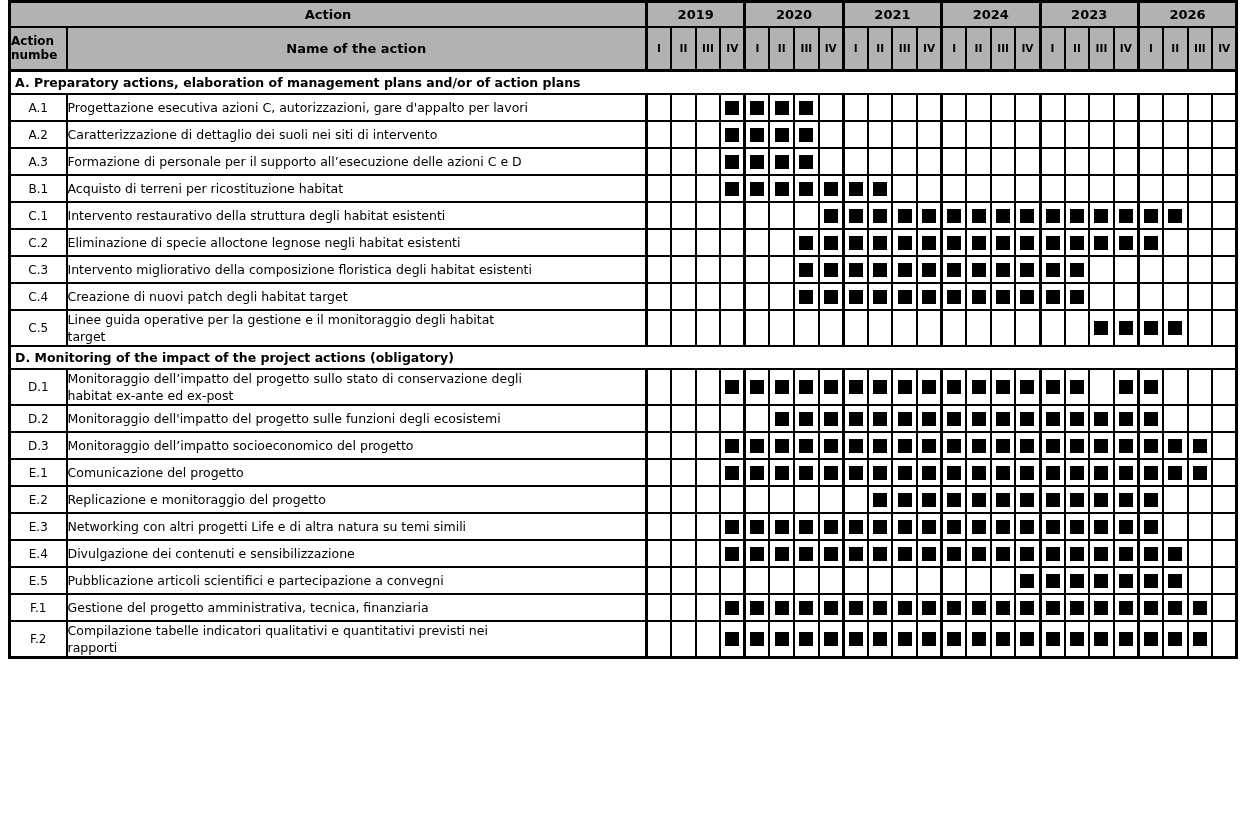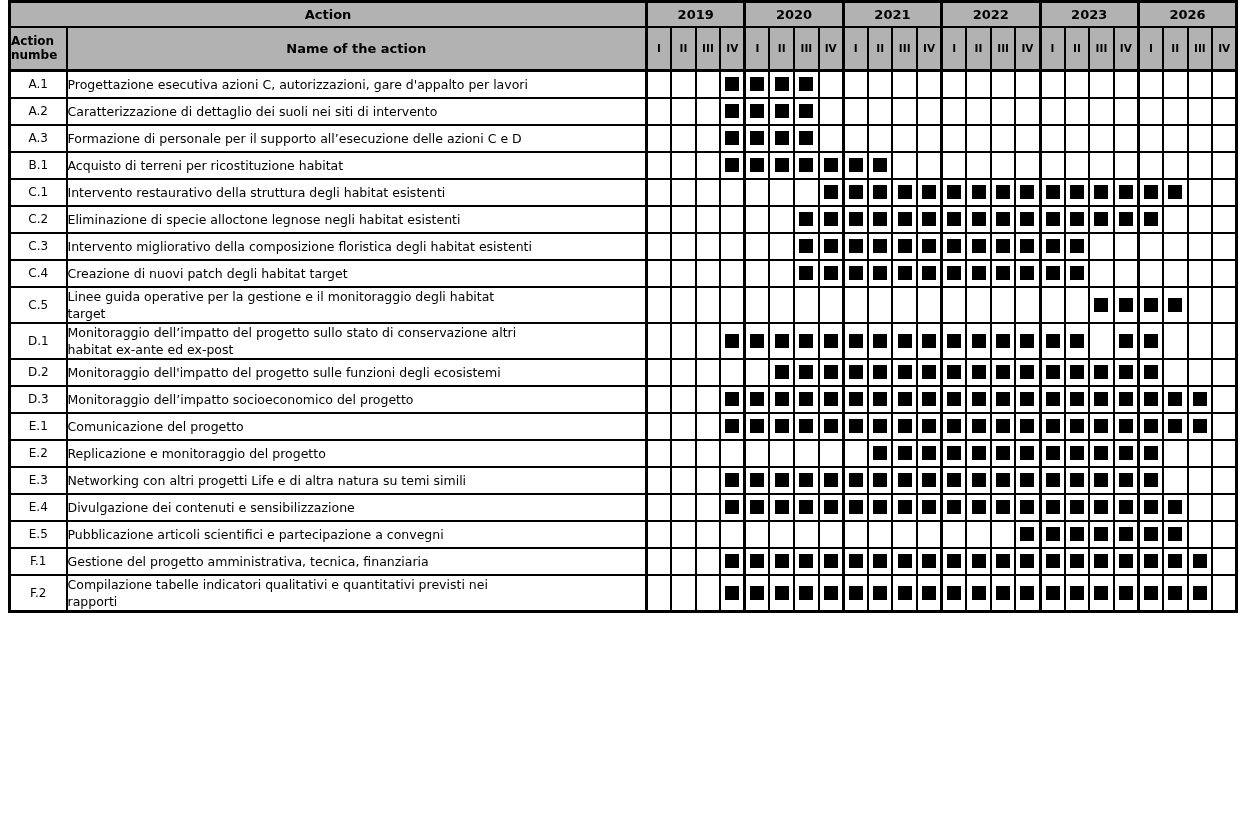--- a/index.html
+++ b/index.html
@@ -89,21 +89,21 @@
         <col style="width: 24.6px;">
         <col style="width: 24.6px;">
         <col style="width: 24.6px;">
       </colgroup>
     <tbody id="tt-body">
         <tr class="head1">
           <th class="hdr corner-h" colspan="2" style="background: rgb(178, 178, 178);">Action</th>
           <th class="hdr year-h year-start" colspan="4" style="background: rgb(178, 178, 178);">2019</th>
           <th class="hdr year-h year-start" colspan="4" style="background: rgb(178, 178, 178);">2020</th>
           <th class="hdr year-h year-start" colspan="4" style="background: rgb(178, 178, 178);">2021</th>
-          <th class="hdr year-h year-start" colspan="4" style="background: rgb(178, 178, 178);">2022</th>
+          <th class="hdr year-h year-start" colspan="4" style="background: rgb(178, 178, 178);">2024</th>
           <th class="hdr year-h year-start" colspan="4" style="background: rgb(178, 178, 178);">2023</th>
           <th class="hdr year-h year-start" colspan="4" style="background: rgb(178, 178, 178);">2026</th>
         </tr>
         <tr class="head2">
           <th class="hdr numcol-h" style="background: rgb(178, 178, 178);">Action numbe</th>
           <th class="hdr name-h" style="background: rgb(178, 178, 178);">Name of the action</th>
           <th class="hdr q-h year-start" style="background: rgb(178, 178, 178);">I</th>
           <th class="hdr q-h" style="background: rgb(178, 178, 178);">II</th>
           <th class="hdr q-h" style="background: rgb(178, 178, 178);">III</th>
           <th class="hdr q-h" style="background: rgb(178, 178, 178);">IV</th>
@@ -121,20 +121,23 @@
           <th class="hdr q-h" style="background: rgb(178, 178, 178);">IV</th>
           <th class="hdr q-h year-start" style="background: rgb(178, 178, 178);">I</th>
           <th class="hdr q-h" style="background: rgb(178, 178, 178);">II</th>
           <th class="hdr q-h" style="background: rgb(178, 178, 178);">III</th>
           <th class="hdr q-h" style="background: rgb(178, 178, 178);">IV</th>
           <th class="hdr q-h year-start" style="background: rgb(178, 178, 178);">I</th>
           <th class="hdr q-h" style="background: rgb(178, 178, 178);">II</th>
           <th class="hdr q-h" style="background: rgb(178, 178, 178);">III</th>
           <th class="hdr q-h" style="background: rgb(178, 178, 178);">IV</th>
         </tr>
+        <tr class="sec">
+          <td colspan="26">A. Preparatory actions, elaboration of management plans and/or of action plans</td>
+        </tr>
         <tr class="act">
           <td class="num">A.1</td>
           <td class="name">Progettazione esecutiva azioni C, autorizzazioni, gare d'appalto per lavori</td>
           <td class="q year-start"></td>
           <td class="q"></td>
           <td class="q"></td>
           <td class="q">
             <div class="sq" style="background: rgb(0, 0, 0);"></div>
           </td>
           <td class="q year-start">
@@ -528,23 +531,26 @@
           </td>
           <td class="q year-start">
             <div class="sq" style="background: rgb(0, 0, 0);"></div>
           </td>
           <td class="q">
             <div class="sq" style="background: rgb(0, 0, 0);"></div>
           </td>
           <td class="q"></td>
           <td class="q"></td>
         </tr>
+        <tr class="sec">
+          <td colspan="26">D. Monitoring of the impact of the project actions (obligatory)</td>
+        </tr>
         <tr class="act">
           <td class="num">D.1</td>
-          <td class="name">Monitoraggio dell’impatto del progetto sullo stato di conservazione altri
+          <td class="name">Monitoraggio dell’impatto del progetto sullo stato di conservazione degli
 habitat ex-ante ed ex-post</td>
           <td class="q year-start"></td>
           <td class="q"></td>
           <td class="q"></td>
           <td class="q">
             <div class="sq" style="background: rgb(0, 0, 0);"></div>
           </td>
           <td class="q year-start">
             <div class="sq" style="background: rgb(0, 0, 0);"></div>
           </td>

